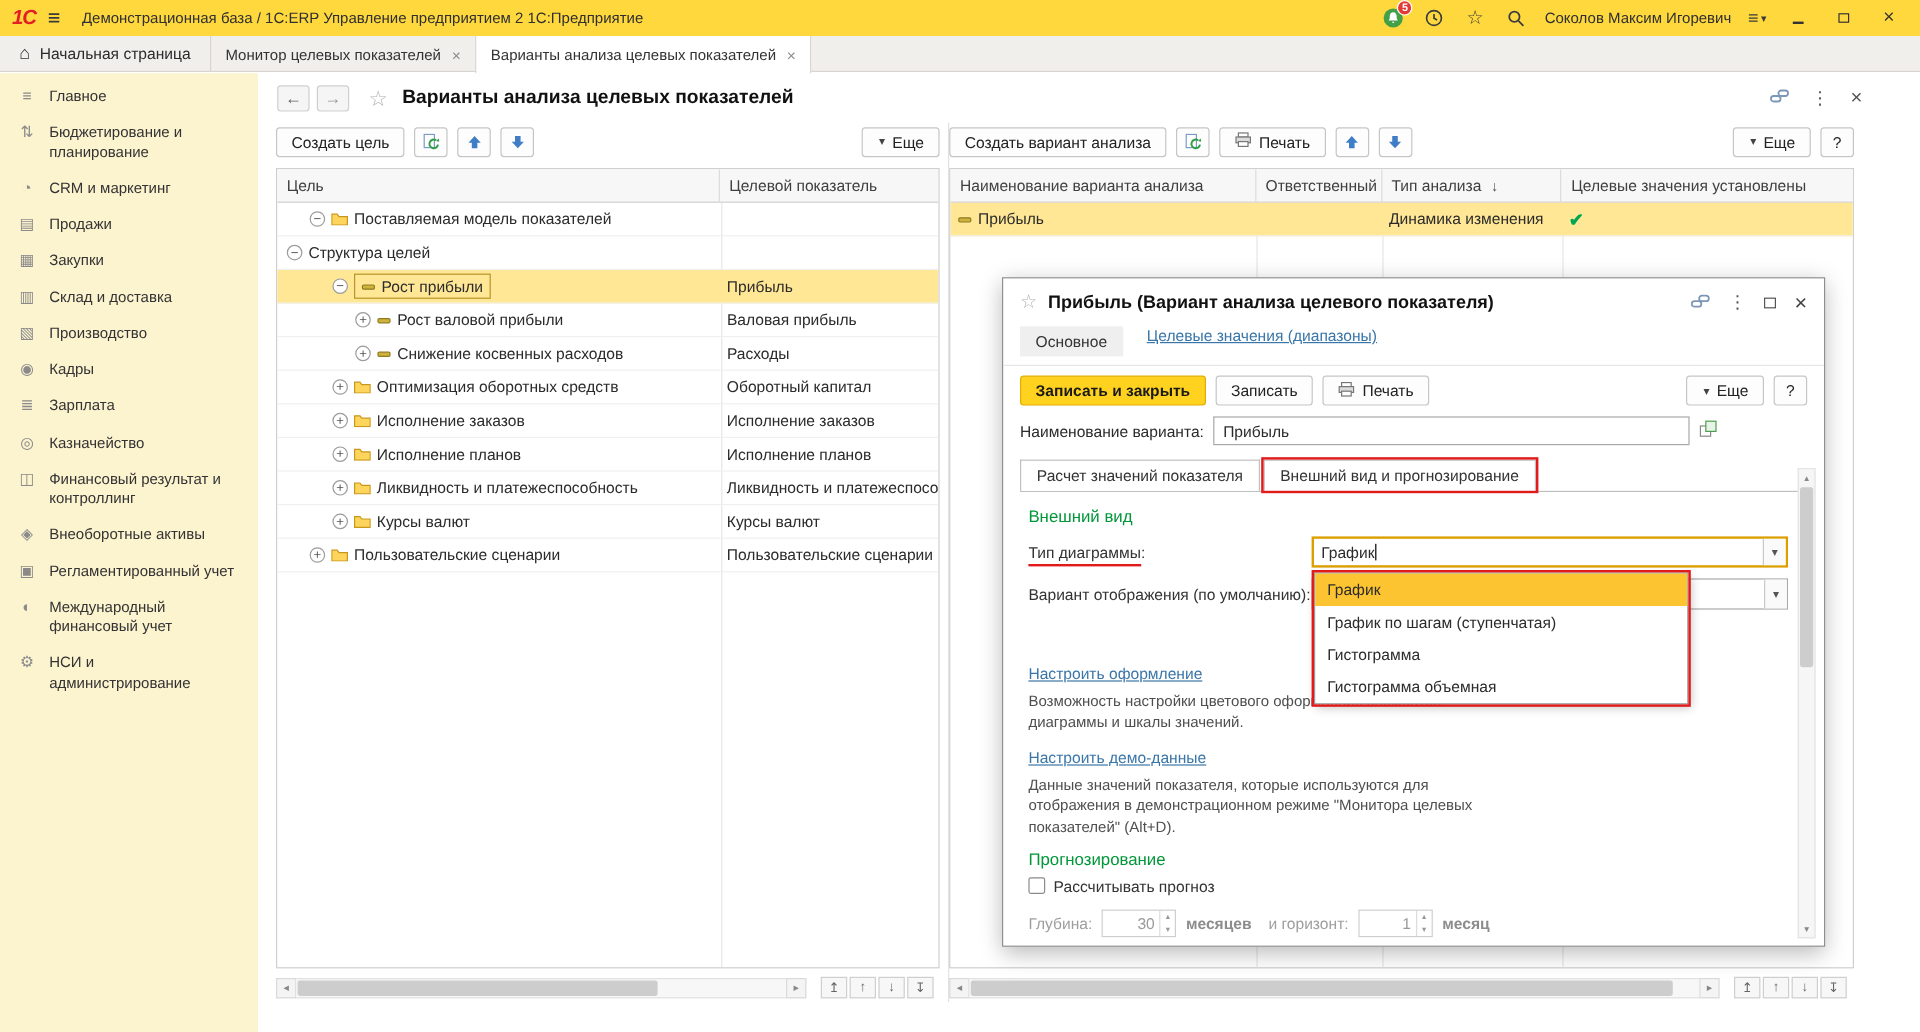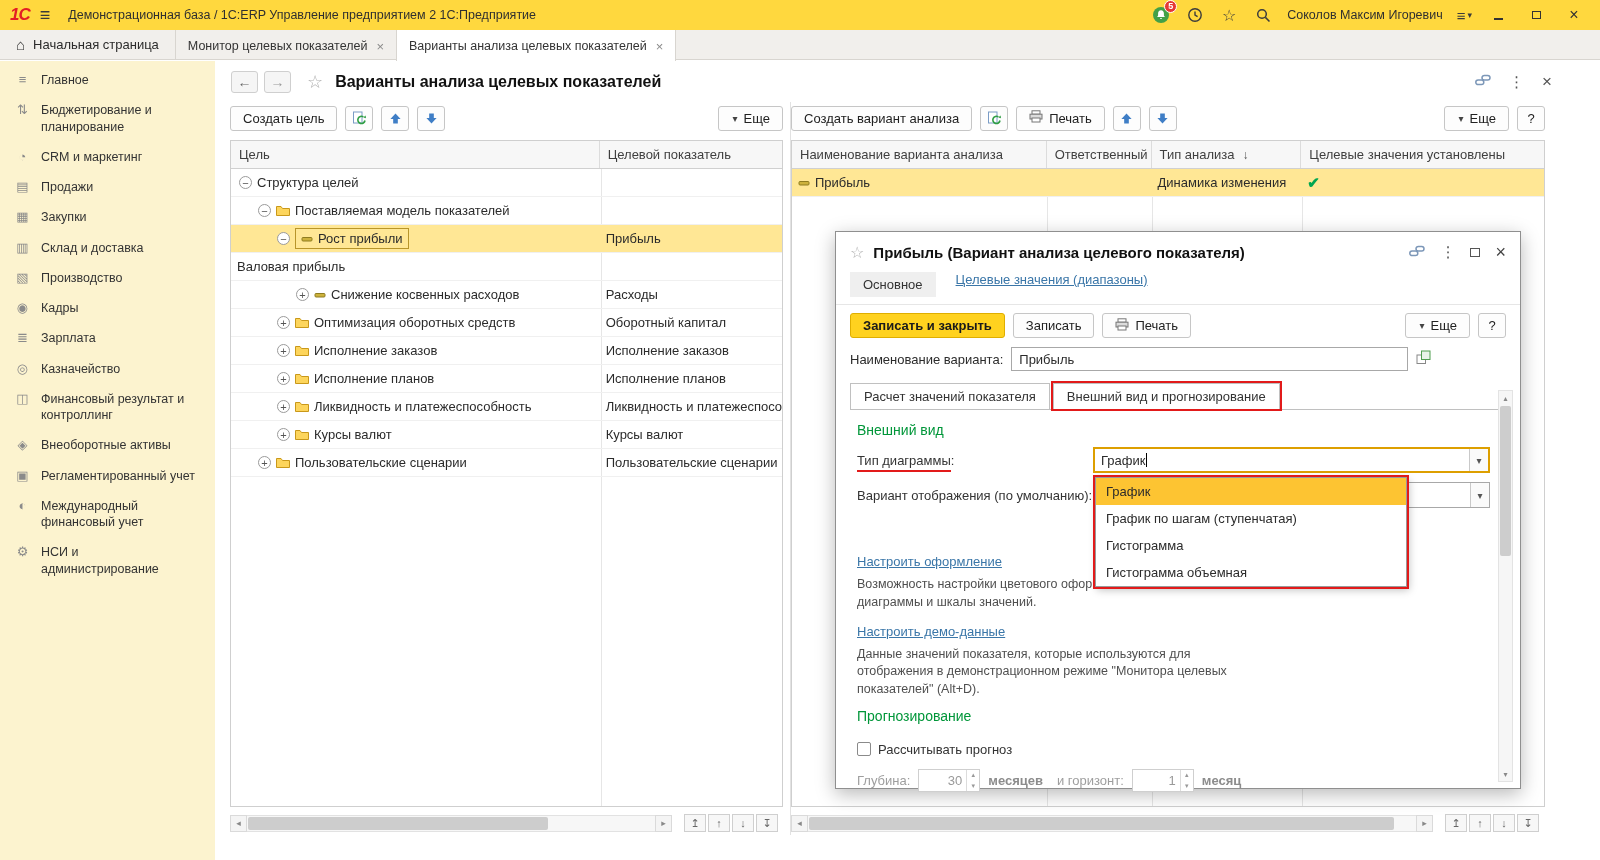--- a/index.html
+++ b/index.html
@@ -118,21 +118,21 @@
 .combo .val{flex:1;padding:0 6px;display:flex;align-items:center;white-space:nowrap;overflow:hidden}
 .caret{display:inline-block;width:1px;height:14px;background:#000;margin-left:1px}
 .dbtn{width:19px;align-self:stretch;border-left:1px solid #c9c9c9;background:#fafafa;display:flex;align-items:center;justify-content:center;cursor:pointer}
 .dbtn::before{content:"▾";font-size:10px;color:#555}
 .dd{position:absolute;left:259px;top:245px;width:312px;background:#fff;border:1px solid #9a9a9a;box-shadow:2px 3px 8px rgba(0,0,0,.25);outline:2px solid #e21a1a;z-index:6}
 .dd-item{height:27px;display:flex;align-items:center;padding:0 10px;cursor:pointer;white-space:nowrap}
 .dd-item.selected{background:#fdc432}
 .hint{color:#4f4f4f;font-size:12.5px;line-height:1.42;margin-top:7px}
 .mt16{margin-top:46px}
 .mt9{margin-top:9px}
-.cbrow{display:flex;align-items:center;margin-top:18px;color:#333}
+.cbrow{display:flex;align-items:center;margin-top:7px;color:#333}
 .cb{width:14px;height:14px;border:1px solid #8a8a8a;border-radius:2px;background:#fff;margin-right:7px;flex:none;cursor:pointer}
 .num-row{display:flex;align-items:center;margin-top:12px;color:#9e9e9e}
 .spin{width:62px;height:23px;border:1px solid #cfcfcf;background:#fff;display:flex;margin-left:8px}
 .sval{flex:1;text-align:right;padding:3px 4px;color:#9a9a9a}
 .sbtns{width:13px;border-left:1px solid #dcdcdc;display:flex;flex-direction:column}
 .sbtns span{flex:1;display:flex;align-items:center;justify-content:center;font-size:7px;color:#999;cursor:pointer}
 .s-up::before{content:"▴"}.s-dn::before{content:"▾"}
 .unit{font-weight:bold;color:#8c8c8c;margin-left:8px}
 .unit2{margin-left:14px}
 .dlg-vscroll{position:absolute;right:7px;top:158px;bottom:6px;width:15px;background:#f6f6f6;border:1px solid #e3e3e3;display:flex;flex-direction:column;align-items:center}
@@ -310,36 +310,36 @@
             <span>Цель</span>
           </div>
         <div class="gh-cell" style="width:183px">
             <span>Целевой показатель</span>
           </div>
       </div>
       <div class="grid-body">
         <div class="vl" style="left:370px"></div>
 
         <div class="grow">
+          <div class="gcell lvl1" style="width:370px">
+              <span class="exp exp-minus"></span>
+              <span class="ico">
+                <svg width="14" height="11" viewBox="0 0 14 11">
+                  <path d="M0.5 1.5h4.5l1.5 2h7v7H.5z" fill="#fdd55c" stroke="#c9981a"></path>
+                </svg>
+              </span>
+              <span>Поставляемая модель показателей</span>
+            </div>
+          <div class="gcell" style="width:183px"></div>
+        </div>
+
+        <div class="grow">
           <div class="gcell lvl0" style="width:370px">
               <span class="exp exp-minus"></span>
               <span>Структура целей</span>
-            </div>
-          <div class="gcell" style="width:183px"></div>
-        </div>
-
-        <div class="grow">
-          <div class="gcell lvl1" style="width:370px">
-              <span class="exp exp-minus"></span>
-              <span class="ico">
-                <svg width="14" height="11" viewBox="0 0 14 11">
-                  <path d="M0.5 1.5h4.5l1.5 2h7v7H.5z" fill="#fdd55c" stroke="#c9981a"></path>
-                </svg>
-              </span>
-              <span>Поставляемая модель показателей</span>
             </div>
           <div class="gcell" style="width:183px"></div>
         </div>
 
         <div class="grow sel">
           <div class="gcell lvl2" style="width:370px">
               <span class="exp exp-minus"></span>
               <span class="sel-box">
                 <span class="ico">
                   <svg width="12" height="12">
@@ -348,20 +348,29 @@
                 </span>
                 <span>Рост прибыли</span>
               </span>
             </div>
           <div class="gcell" style="width:183px">
               <span>Прибыль</span>
             </div>
         </div>
 
         <div class="grow">
+          <div class="gcell lvl3" style="width:370px">
+              <span class="exp exp-plus"></span>
+              <span class="ico">
+                <svg width="12" height="12">
+                  <rect x="1" y="4.5" width="10" height="3.5" rx="1" fill="#cdb23c" stroke="#8f7c20"></rect>
+                </svg>
+              </span>
+              <span>Рост валовой прибыли</span>
+            </div>
           <div class="gcell" style="width:183px">
               <span>Валовая прибыль</span>
             </div>
         </div>
 
         <div class="grow">
           <div class="gcell lvl3" style="width:370px">
               <span class="exp exp-plus"></span>
               <span class="ico">
                 <svg width="12" height="12">

